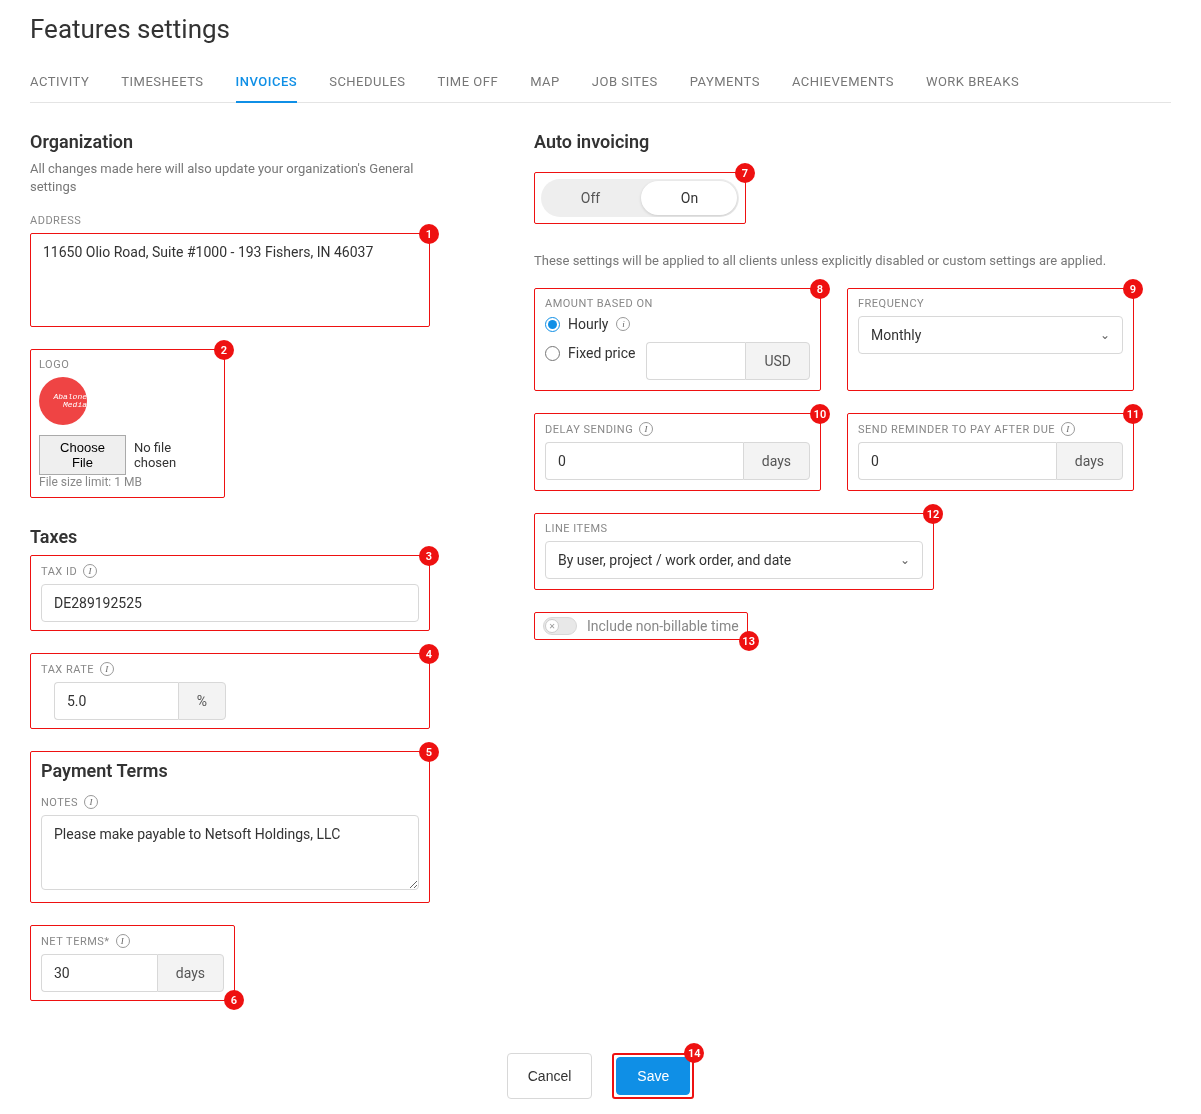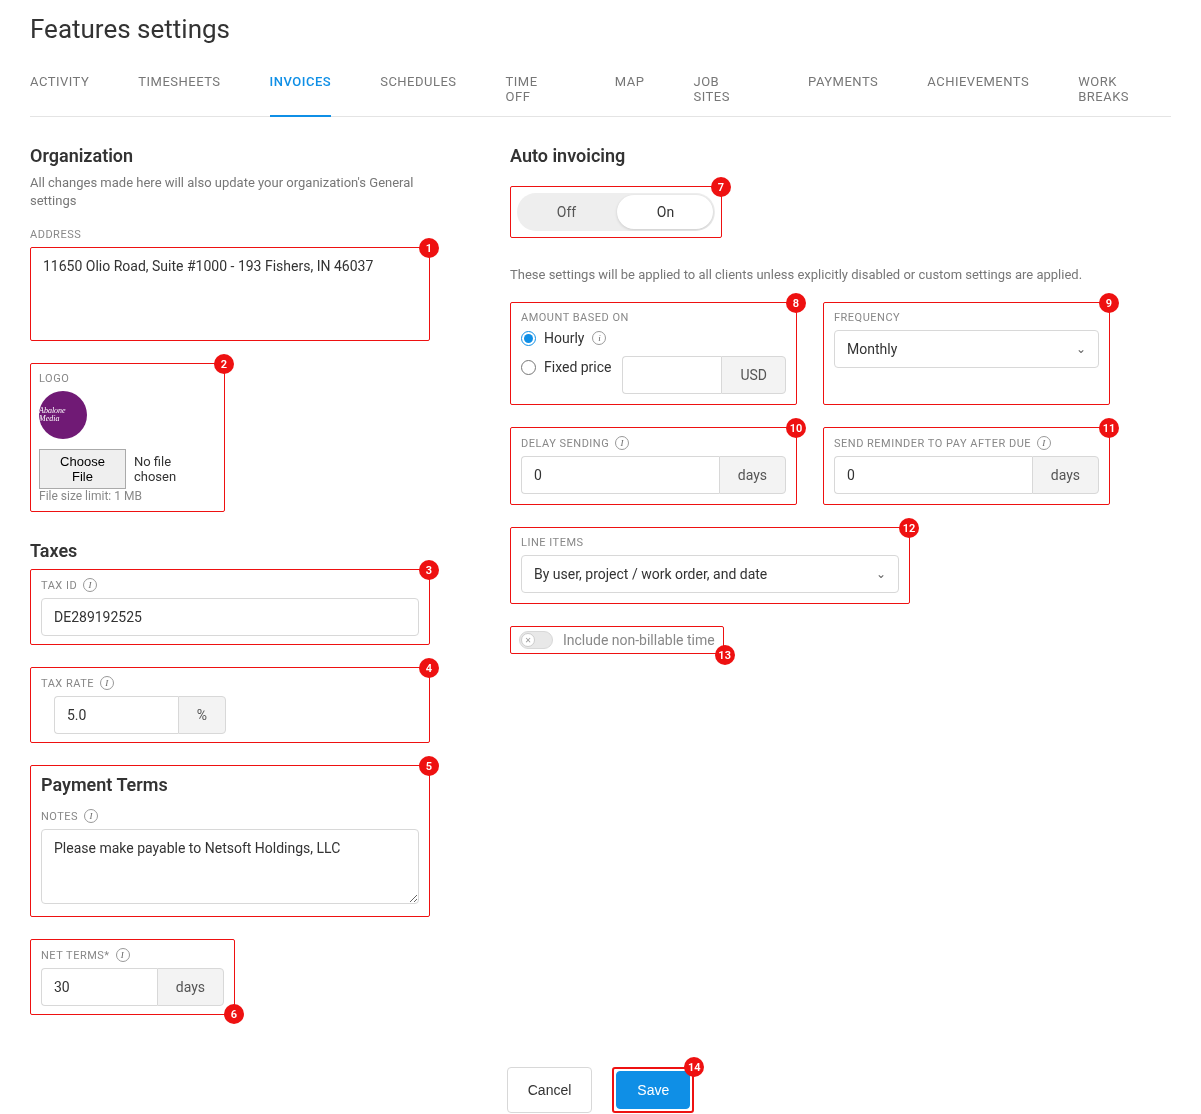--- a/index.html
+++ b/index.html
@@ -1,36 +1,36 @@
 <!DOCTYPE html>
 <html><head>
 <meta charset="utf-8">
 <style>
   * { box-sizing: border-box; margin: 0; padding: 0; }
   body { font-family: -apple-system, BlinkMacSystemFont, "Segoe UI", Roboto, Helvetica, Arial, sans-serif; background: #fff; color: #333; width: 1201px; }
   .page { padding: 14px 30px 40px 30px; }
   h1.page-title { font-size: 26px; font-weight: 400; color: #333; margin-bottom: 22px; }
-  .tabs { display: flex; gap: 49px; border-bottom: 1px solid #e4e4e4; margin-bottom: 28px; }
+  .tabs { display: flex; gap: 32px; border-bottom: 1px solid #e4e4e4; margin-bottom: 28px; }
   .tab { font-size: 13px; letter-spacing: .5px; color: #777; padding: 8px 0 12px 0; cursor: pointer; text-transform: uppercase; }
   .tab.active { color: #0f8fe6; border-bottom: 2px solid #0f8fe6; margin-bottom: -1px; font-weight: 500; }
-  .cols { display: flex; gap: 80px; align-items: flex-start; }
+  .cols { display: flex; gap: 104px; align-items: flex-start; }
   .col { flex: 1; min-width: 0; }
   .col-left { max-width: 400px; }
   .col-right { max-width: 600px; }
   h2.sec-title { font-size: 18px; font-weight: 600; color: #333; margin-bottom: 8px; }
   .sub { font-size: 13px; color: #777; margin-bottom: 18px; line-height: 1.4; }
   .field-label { font-size: 11px; letter-spacing: .5px; color: #888; text-transform: uppercase; margin-bottom: 6px; display: flex; align-items: center; gap: 6px; }
   .info-icon { display: inline-flex; width: 14px; height: 14px; border: 1px solid #999; border-radius: 50%; font-size: 9px; align-items: center; justify-content: center; color: #666; font-style: italic; font-family: Georgia, serif; }
   textarea, input[type=text] { width: 100%; border: 1px solid #d8d8d8; border-radius: 4px; padding: 10px 12px; font-size: 14px; color: #333; font-family: inherit; resize: none; }
   textarea { height: 88px; }
   .block { margin-bottom: 22px; position: relative; }
   .redbox { border: 1.5px solid #e11; border-radius: 2px; position: relative; }
   .badge { position: absolute; width: 20px; height: 20px; background: #e11; color: #fff; border-radius: 50%; font-size: 11px; font-weight: 600; display: flex; align-items: center; justify-content: center; z-index: 10; }
   .logo-wrap { padding: 8px; }
-  .logo-circle { width: 48px; height: 48px; border-radius: 50%; background: #701a75; display: flex; align-items: center; justify-content: center; color: #fff; font-size: 8px; font-style: italic; font-family: Liberation Serif, serif; text-align: left; line-height: 1; margin-bottom: 10px; }
+  .logo-circle { width: 48px; height: 48px; border-radius: 50%; background: #ef4444; display: flex; align-items: center; justify-content: center; color: #fff; font-size: 8px; font-style: italic; font-family: Liberation Mono, monospace; text-align: right; line-height: 1; margin-bottom: 10px; }
   .file-row { display: flex; align-items: center; gap: 8px; }
   .choose-btn { border: 1px solid #aaa; background: #efefef; padding: 4px 8px; font-size: 13px; cursor: pointer; }
   .file-text { font-size: 13px; color: #333; }
   .file-limit { font-size: 12px; color: #888; }
   .input-suffix { display: flex; }
   .input-suffix input { border-top-right-radius: 0; border-bottom-right-radius: 0; border-right: none; }
   .suffix { display: flex; align-items: center; padding: 0 18px; border: 1px solid #d8d8d8; border-top-right-radius: 4px; border-bottom-right-radius: 4px; background: #f3f3f3; font-size: 14px; color: #555; }
   .seg-toggle { display: inline-flex; width: 198px; height: 38px; border-radius: 20px; background: #eee; position: relative; overflow: hidden; text-align: center; }
   .seg-half { flex: 1; display: flex; align-items: center; justify-content: center; font-size: 14px; color: #555; cursor: pointer; z-index: 1; }
   .seg-thumb { position: absolute; top: 2px; bottom: 2px; right: 2px; width: 96px; background: #fff; border-radius: 18px; box-shadow: 0 1px 3px rgba(0,0,0,.15); }

